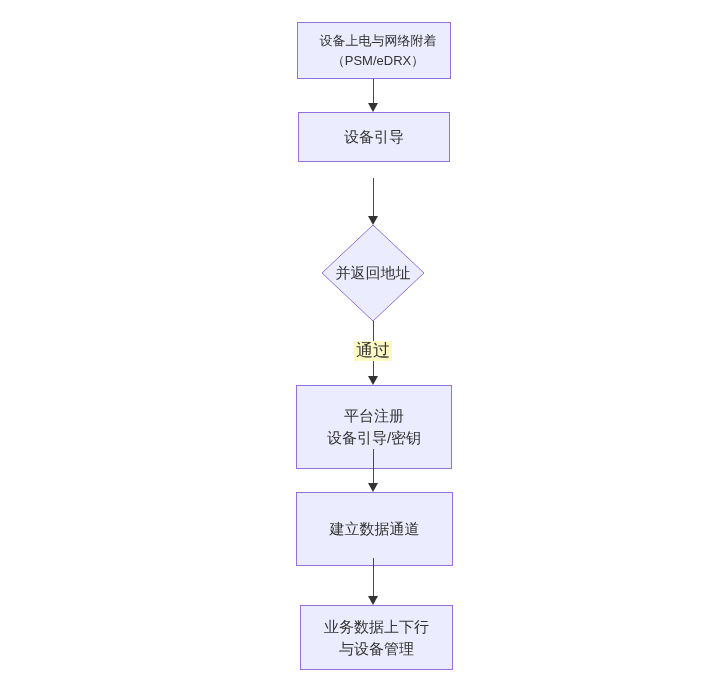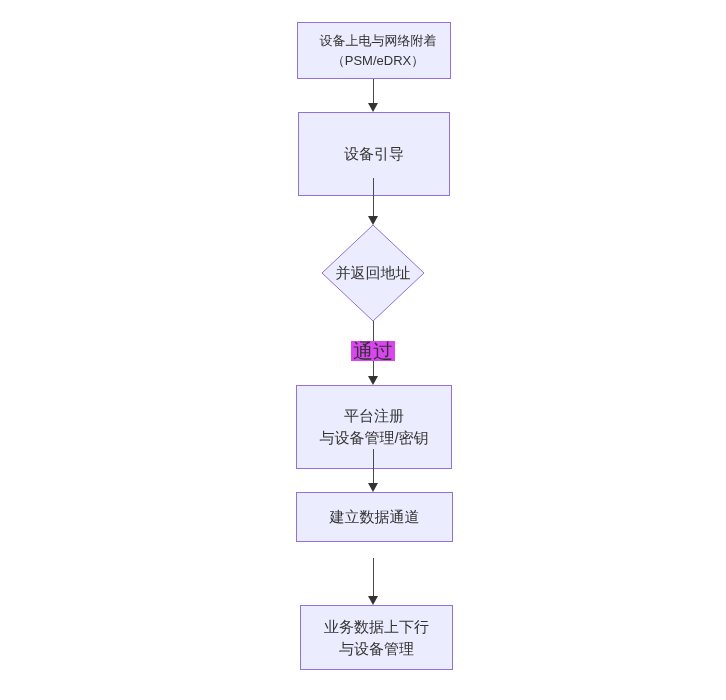--- a/index.html
+++ b/index.html
@@ -63,68 +63,68 @@
     width: 0;
     height: 0;
     border-left: 5px solid transparent;
     border-right: 5px solid transparent;
     border-top: 9px solid #333333;
   }
   .edge-label {
     position: absolute;
     left: 373px;
     transform: translateX(-50%);
-    background: #d946ef;
+    background: #fef9c3;
     color: #333333;
-    font-size: 20px;
+    font-size: 17px;
     line-height: 20px;
     padding: 0 2px;
     white-space: nowrap;
   }
 </style>
 </head>
 <body>
 
 <div id="canvas">
 
   <div class="node small-text" style="left:297px; top:22px; width:154px; height:57px;">
     <span>设备上电与网络附着</span>
     <span>（PSM/eDRX）</span>
   </div>
 
   <div class="edge-line" style="top:79px; height:24px;"></div>
   <div class="arrowhead" style="top:103px;"></div>
 
-  <div class="node" style="left:298px; top:112px; width:152px; height:84px;">
+  <div class="node" style="left:298px; top:112px; width:152px; height:50px;">
     <span>设备引导</span>
   </div>
 
   <div class="edge-line" style="top:178px; height:38px;"></div>
   <div class="arrowhead" style="top:216px;"></div>
 
   <div class="diamond-wrap" style="left:321px; top:224px; width:104px; height:98px;">
     <svg width="104" height="98" viewBox="0 0 104 98">
       <polygon points="52,1 103,49 52,97 1,49" fill="#ececff" stroke="#9370db" stroke-width="1"></polygon>
     </svg>
     <div class="diamond-label">并返回地址</div>
   </div>
 
   <div class="edge-line" style="top:321px; height:55px;"></div>
   <div class="edge-label" style="top:341px;">通过</div>
   <div class="arrowhead" style="top:376px;"></div>
 
   <div class="node" style="left:296px; top:385px; width:156px; height:84px;">
     <span>平台注册</span>
-    <span>与设备管理/密钥</span>
+    <span>设备引导/密钥</span>
   </div>
 
   <div class="edge-line" style="top:449px; height:34px;"></div>
   <div class="arrowhead" style="top:483px;"></div>
 
-  <div class="node" style="left:296px; top:492px; width:157px; height:50px;">
+  <div class="node" style="left:296px; top:492px; width:157px; height:74px;">
     <span>建立数据通道</span>
   </div>
 
   <div class="edge-line" style="top:558px; height:38px;"></div>
   <div class="arrowhead" style="top:596px;"></div>
 
   <div class="node" style="left:300px; top:605px; width:153px; height:65px;text-align:right;">
     <span>业务数据上下行</span>
     <span>与设备管理</span>
   </div>

